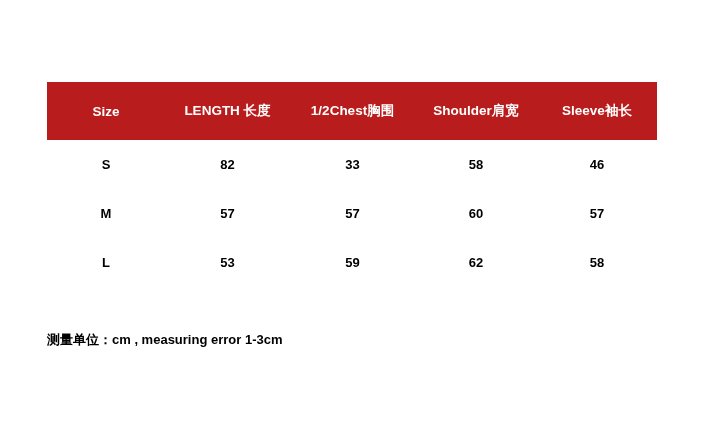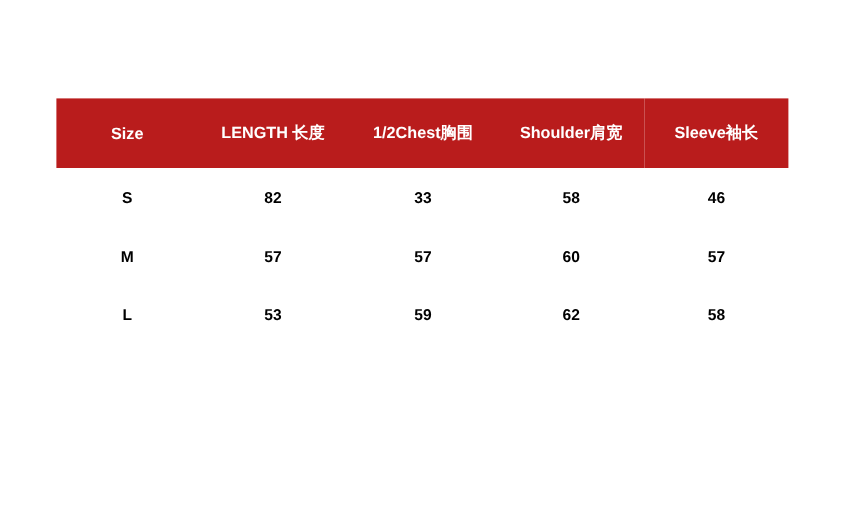--- a/index.html
+++ b/index.html
@@ -112,14 +112,15 @@
           <td>L</td>
           <td>53</td>
           <td>59</td>
           <td>62</td>
           <td>58</td>
         </tr>
       </tbody>
     </table>
   </div>
 
+  <div class="footnote">测量单位：cm , measuring error 1-3cm</div>
 
 </div>
 
 </body></html>

